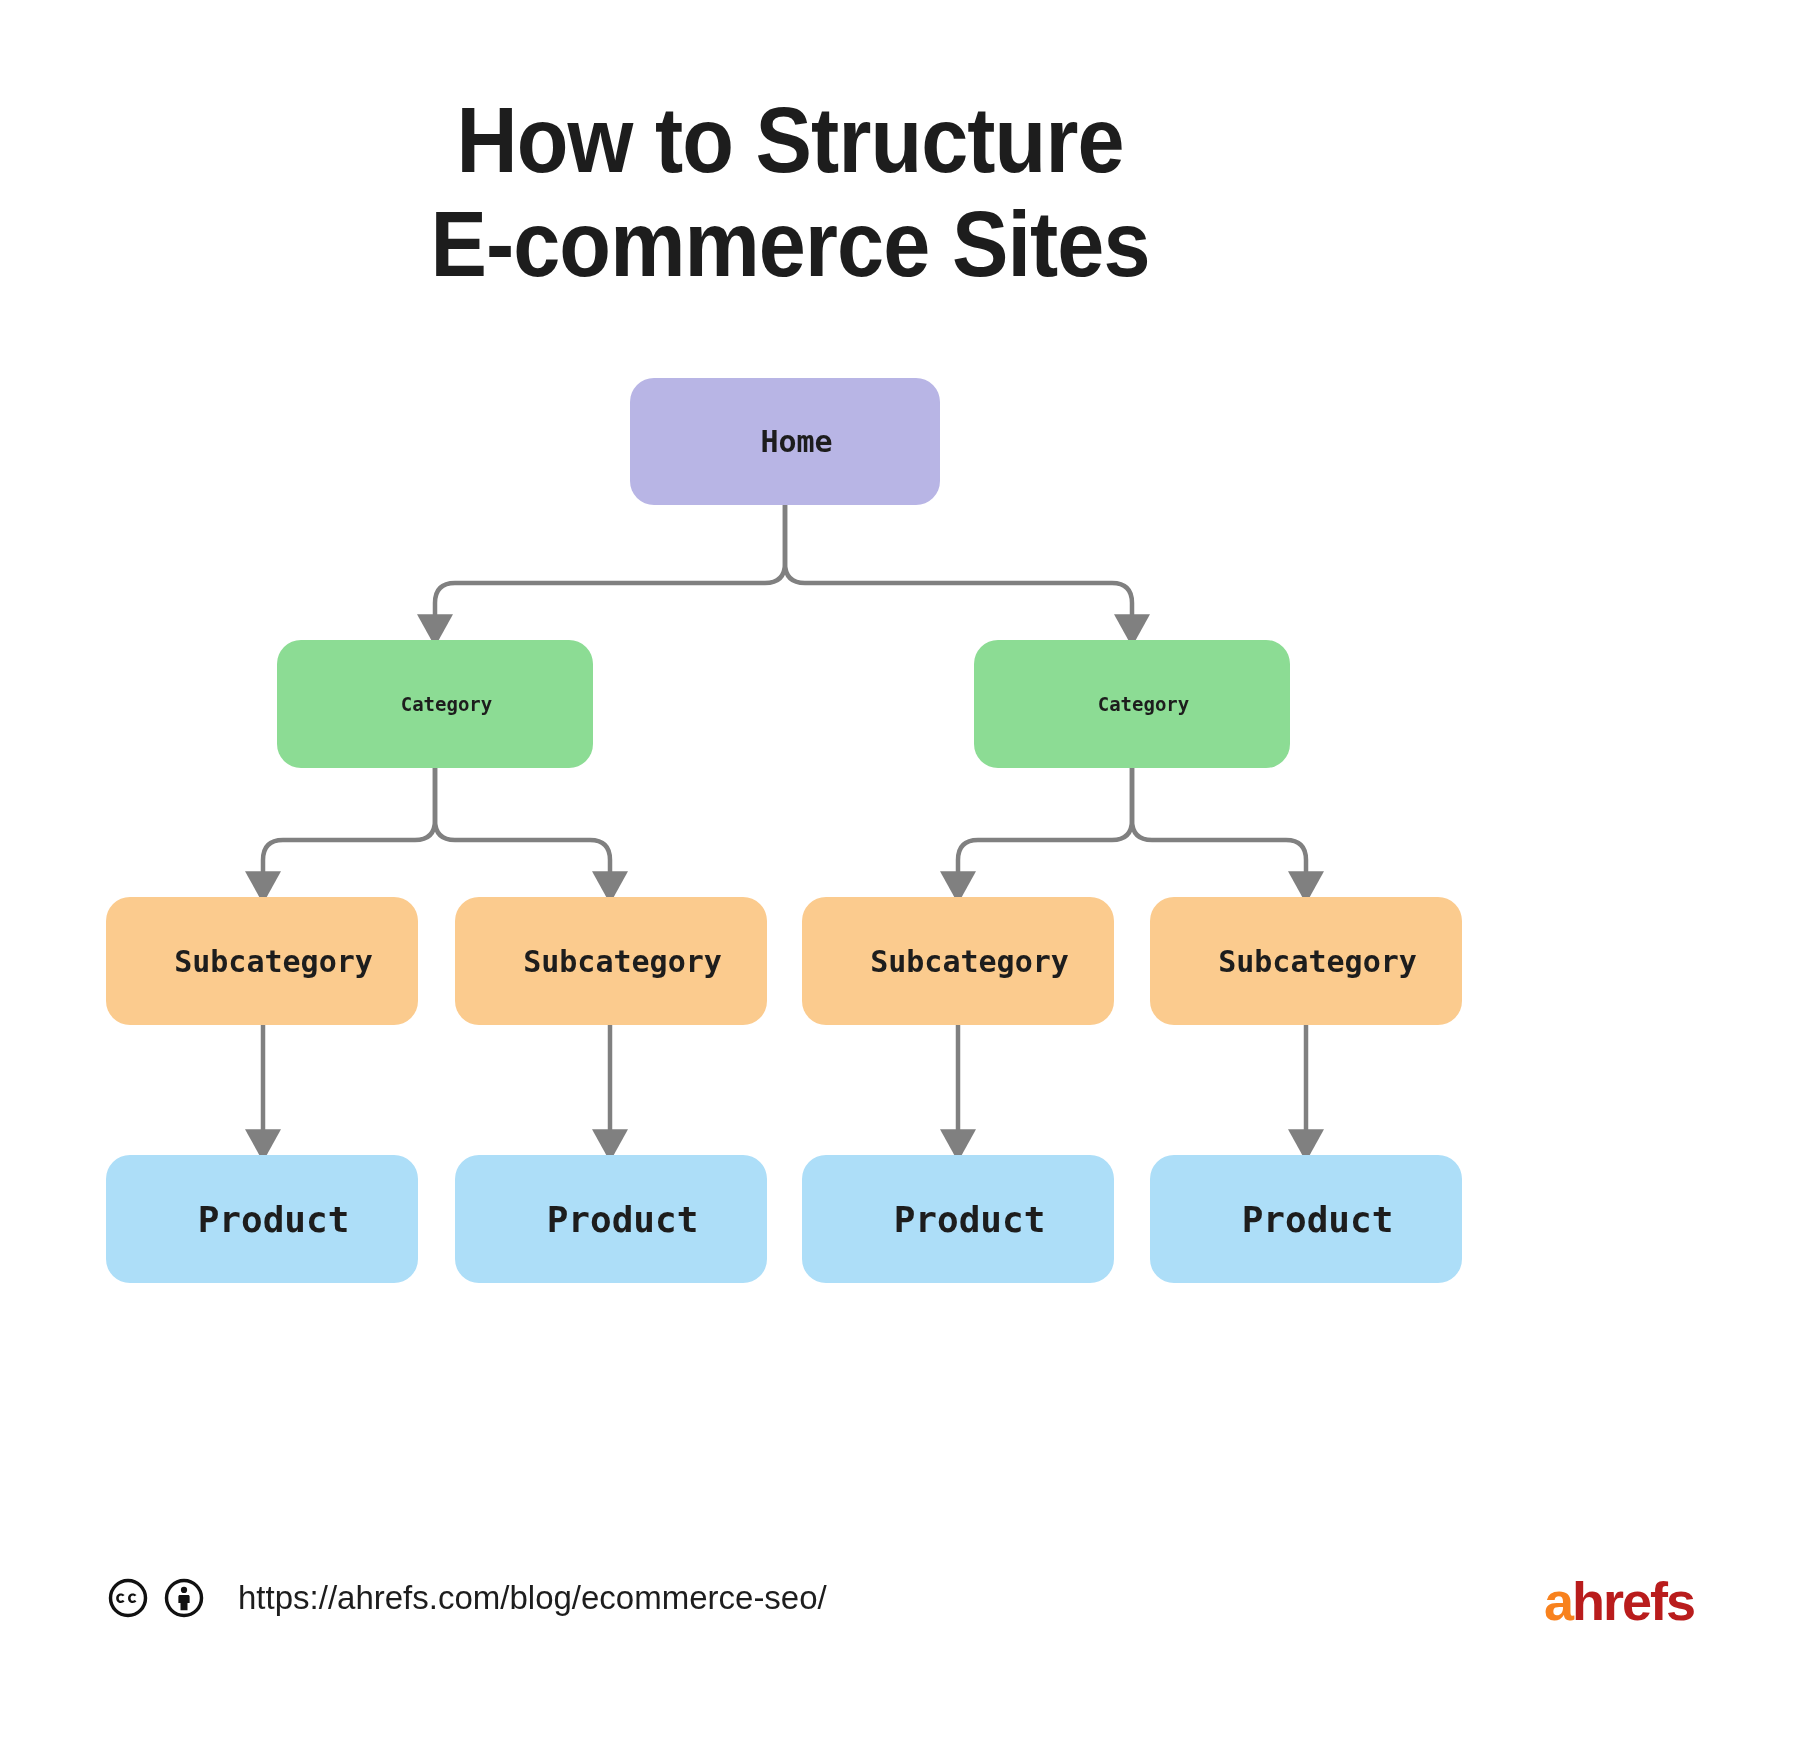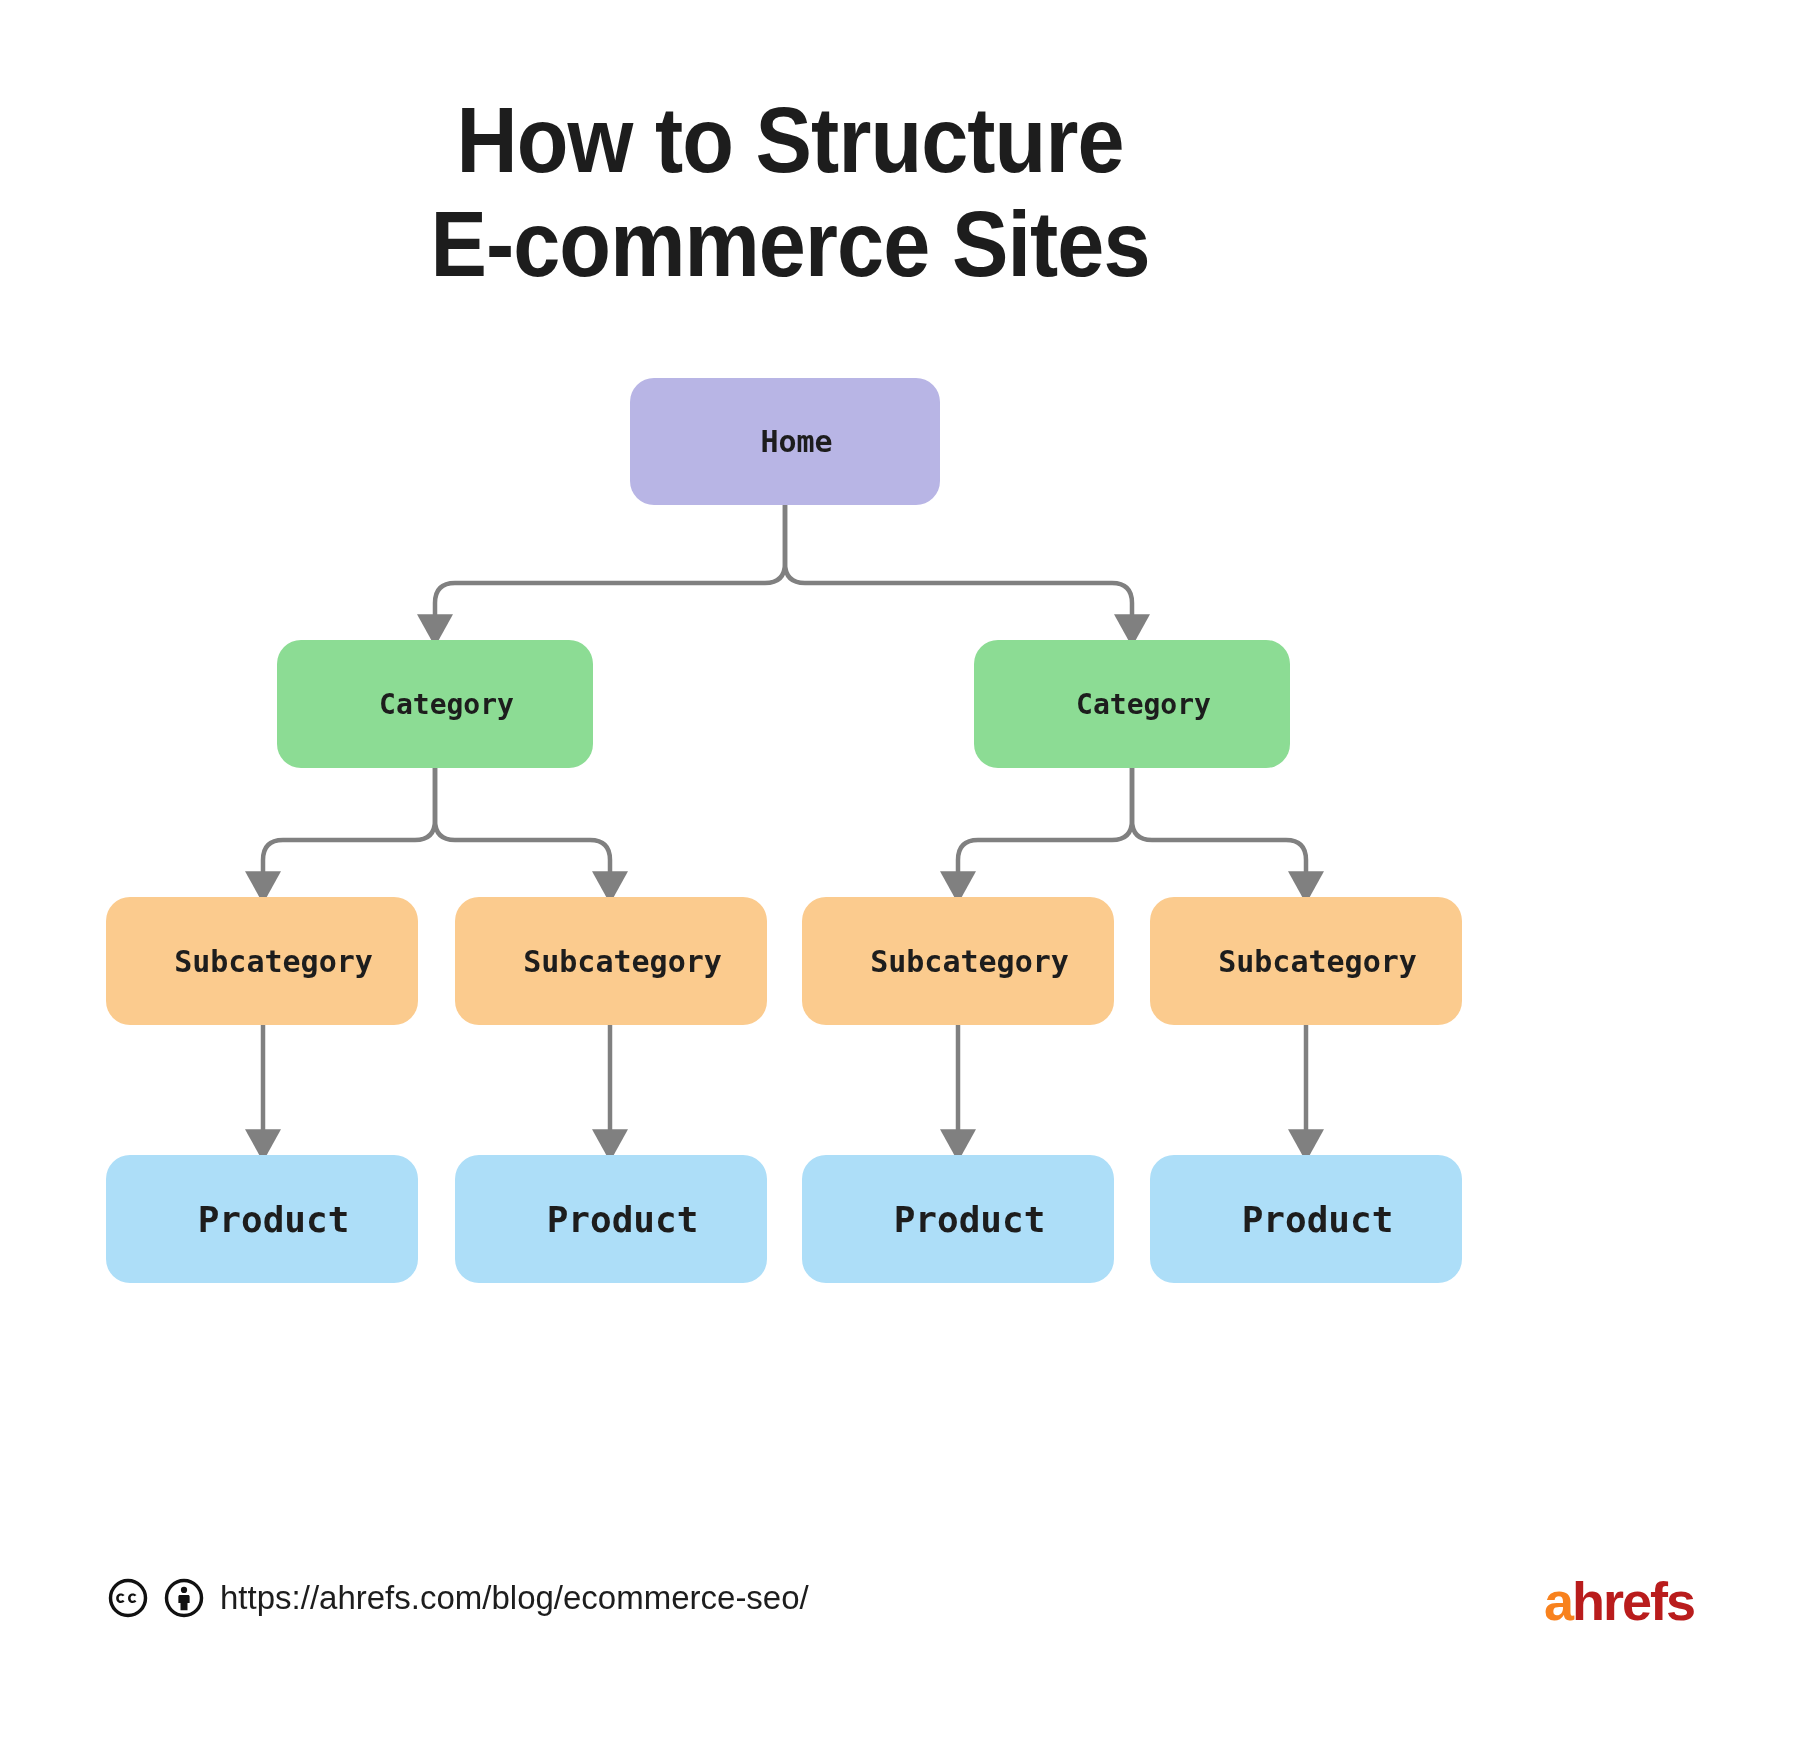--- a/index.html
+++ b/index.html
@@ -59,21 +59,21 @@
     align-items: center;
     justify-content: center;
     font-family: "DejaVu Sans Mono", monospace;
     font-weight: bold;
     color: #1d1d1d;
     text-align: center;
     user-select: none;
     padding-left: 23px;
   }
   .node-home      { font-size: 30px; }
-  .node-category  { font-size: 28px; }
+  .node-category  { font-size: 19px; }
   .node-sub       { font-size: 30px; text-align: center; }
   .node-product   { font-size: 36px; }
 
   
   .footer {
     position: absolute;
     left: 0;
     top: 1560px;
     width: 1800px;
     height: 120px;
@@ -85,20 +85,21 @@
     display: flex;
     align-items: center;
     gap: 16px;
   }
   .cc-badge {
     width: 40px;
     height: 40px;
     flex: 0 0 auto;
   }
   .footer-url {
+    margin-left: 18px;
     font-family: "Liberation Sans", sans-serif;
     font-size: 33px;
     color: #1d1d1d;
     white-space: nowrap;
   }
   .brand {
     position: absolute;
     right: 106px;
     top: 14px;
     font-family: "Liberation Sans", sans-serif;

